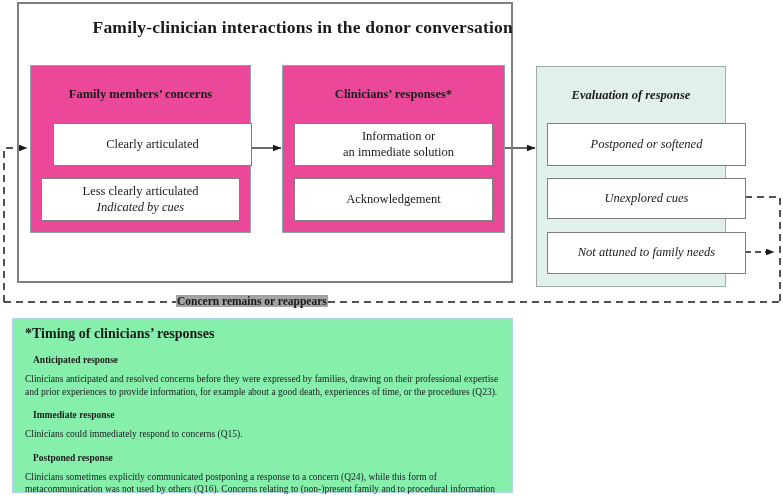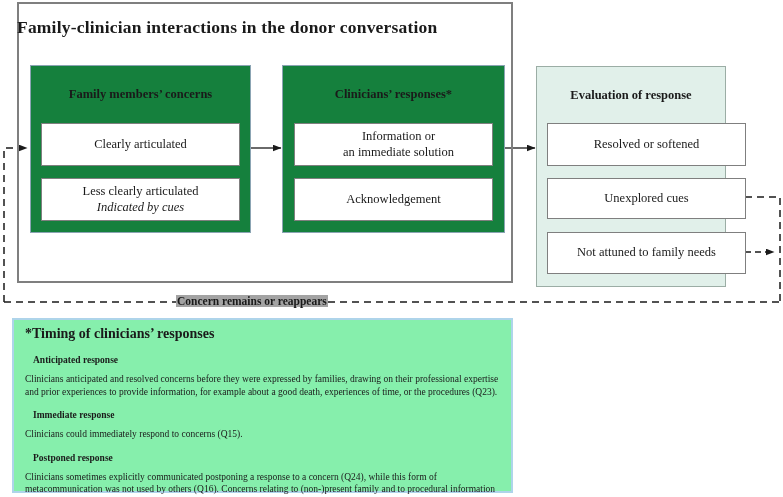--- a/index.html
+++ b/index.html
@@ -7,27 +7,27 @@
     position:relative;width:783px;height:497px;background:#ffffff;
     font-family:"Liberation Serif","DejaVu Serif",serif;color:#1a1a1a;
     overflow:hidden;
   }
   .connectors{position:absolute;left:0;top:0;width:783px;height:497px;pointer-events:none;}
   .outer-box{
     position:absolute;left:17px;top:2px;width:496px;height:281px;
     border:2px solid #7f7f7f;box-sizing:border-box;background:transparent;
   }
   .main-title{
-    position:absolute;left:17px;top:17px;width:496px;text-align:left;
+    position:absolute;left:17px;top:17px;width:496px;text-align:right;
     font-weight:bold;font-size:17.5px;letter-spacing:0.2px;
   }
   .panel{
     position:absolute;box-sizing:border-box;border:1px solid #8ba4b3;
   }
-  .panel.blue{background:#15803d;}
+  .panel.blue{background:#ec4899;}
   .panel.green{background:#e1f0ea;border-color:#9bada5;}
   .panel-header{
     position:absolute;left:0;top:21px;width:100%;text-align:center;
     font-weight:bold;font-size:12.5px;
   }
   .item-box{
     position:absolute;box-sizing:border-box;background:#ffffff;border:1px solid #7f7f7f;
     display:flex;flex-direction:column;align-items:center;justify-content:center;
     font-size:12.5px;line-height:1.25;text-align:center;
   }
@@ -70,44 +70,44 @@
 
     <path d="M505,148 L535,148" fill="none" stroke="#1a1a1a" stroke-width="1.3" marker-end="url(#arrow)"></path>
   </svg>
 
   <div class="outer-box"></div>
 
   <div class="main-title">Family-clinician interactions in the donor conversation</div>
 
   <div class="panel blue" style="left:30px;top:65px;width:221px;height:168px;">
     <div class="panel-header">Family members’ concerns</div>
-    <div class="item-box" style="left:10px;top:57px;width:199px;height:43px;">
+    <div class="item-box" style="left:22px;top:57px;width:199px;height:43px;">
       <span>Clearly articulated</span>
     </div>
     <div class="item-box" style="left:10px;top:112px;width:199px;height:43px;">
       <span>Less clearly articulated</span>
       <span class="italic">Indicated by cues</span>
     </div>
   </div>
 
   <div class="panel blue" style="left:282px;top:65px;width:223px;height:168px;">
     <div class="panel-header">Clinicians’ responses*</div>
     <div class="item-box" style="left:11px;top:57px;width:199px;height:43px;padding-left:10px;">
       <span>Information or</span>
       <span>an immediate solution</span>
     </div>
     <div class="item-box" style="left:11px;top:112px;width:199px;height:43px;">
       <span>Acknowledgement</span>
     </div>
   </div>
 
-  <div class="panel green" style="left:536px;top:66px;width:190px;height:221px;">
+  <div class="panel green" style="left:536px;top:66px;width:190px;height:221px;font-style:italic;">
     <div class="panel-header">Evaluation of response</div>
     <div class="item-box" style="left:10px;top:56px;width:199px;height:43px;">
-      <span>Resolved or softened</span>
+      <span>Postponed or softened</span>
     </div>
     <div class="item-box" style="left:10px;top:111px;width:199px;height:41px;">
       <span>Unexplored cues</span>
     </div>
     <div class="item-box" style="left:10px;top:165px;width:199px;height:42px;">
       <span>Not attuned to family needs</span>
     </div>
   </div>
 
   <div class="feedback-label">Concern remains or reappears</div>

